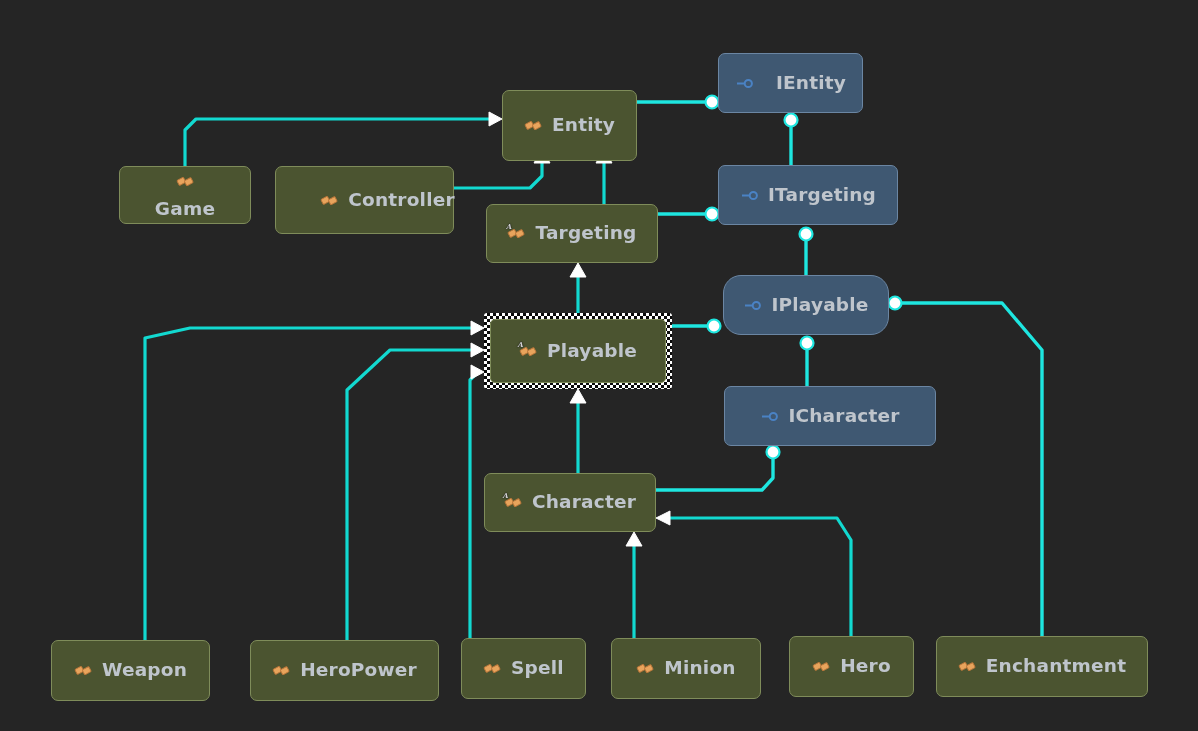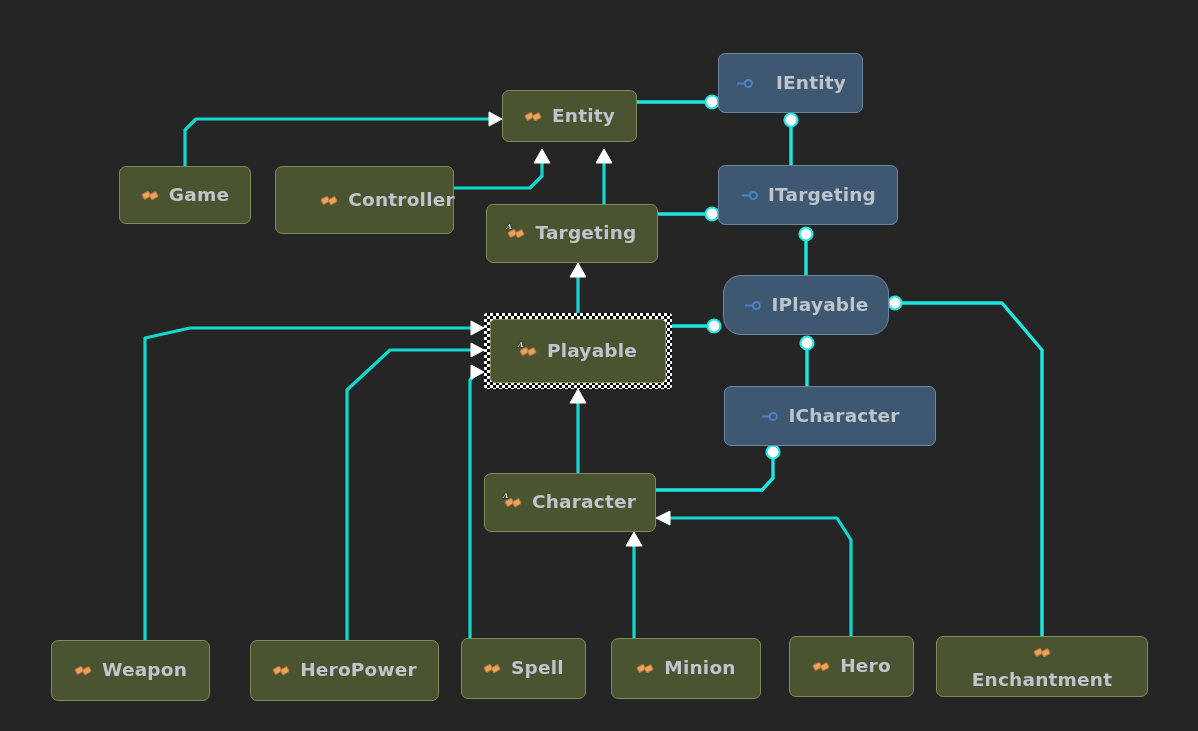--- a/index.html
+++ b/index.html
@@ -180,21 +180,21 @@
       <path class="eb" d="M656,490 L762,490 L773,478 L773,459"></path>
       <circle class="dot" cx="773" cy="452" r="6.5"></circle>
     </g>
 
     <g>
       <path class="eb" d="M1042,636 L1042,350 L1002,303 L902,303"></path>
       <circle class="dot" cx="895" cy="303" r="6.5"></circle>
     </g>
   </svg>
 
-  <div class="node cls" style="left:119px; top:166px; width:132px; height:58px;">
+  <div class="node cls" style="left:119px; top:166px; width:132px; height:58px;flex-direction:column;">
     <span class="icon">
       <svg viewBox="0 0 19 19">
         <g transform="rotate(-28 9.5 9.5)">
           <rect x="2.2" y="4.6" width="7.4" height="5.6" rx="1.1" fill="#e8a45c" stroke="#b9763a" stroke-width="0.9"></rect>
           <rect x="8.6" y="8.4" width="7.4" height="5.6" rx="1.1" fill="#e8a45c" stroke="#b9763a" stroke-width="0.9"></rect>
         </g>
       </svg>
     </span>
     <span class="label">Game</span>
   </div>
@@ -204,21 +204,21 @@
       <svg viewBox="0 0 19 19">
         <g transform="rotate(-28 9.5 9.5)">
           <rect x="2.2" y="4.6" width="7.4" height="5.6" rx="1.1" fill="#e8a45c" stroke="#b9763a" stroke-width="0.9"></rect>
           <rect x="8.6" y="8.4" width="7.4" height="5.6" rx="1.1" fill="#e8a45c" stroke="#b9763a" stroke-width="0.9"></rect>
         </g>
       </svg>
     </span>
     <span class="label">Controller</span>
   </div>
 
-  <div class="node cls" style="left:502px; top:90px; width:135px; height:52px;">
+  <div class="node cls" style="left:502px; top:90px; width:135px; height:71px;">
     <span class="icon">
       <svg viewBox="0 0 19 19">
         <g transform="rotate(-28 9.5 9.5)">
           <rect x="2.2" y="4.6" width="7.4" height="5.6" rx="1.1" fill="#e8a45c" stroke="#b9763a" stroke-width="0.9"></rect>
           <rect x="8.6" y="8.4" width="7.4" height="5.6" rx="1.1" fill="#e8a45c" stroke="#b9763a" stroke-width="0.9"></rect>
         </g>
       </svg>
     </span>
     <span class="label">Entity</span>
   </div>
@@ -317,21 +317,21 @@
       <svg viewBox="0 0 19 19">
         <g transform="rotate(-28 9.5 9.5)">
           <rect x="2.2" y="4.6" width="7.4" height="5.6" rx="1.1" fill="#e8a45c" stroke="#b9763a" stroke-width="0.9"></rect>
           <rect x="8.6" y="8.4" width="7.4" height="5.6" rx="1.1" fill="#e8a45c" stroke="#b9763a" stroke-width="0.9"></rect>
         </g>
       </svg>
     </span>
     <span class="label">Hero</span>
   </div>
 
-  <div class="node cls" style="left:936px; top:636px; width:212px; height:61px;flex-direction:column;">
+  <div class="node cls" style="left:936px; top:636px; width:212px; height:61px;">
     <span class="icon">
       <svg viewBox="0 0 19 19">
         <g transform="rotate(-28 9.5 9.5)">
           <rect x="2.2" y="4.6" width="7.4" height="5.6" rx="1.1" fill="#e8a45c" stroke="#b9763a" stroke-width="0.9"></rect>
           <rect x="8.6" y="8.4" width="7.4" height="5.6" rx="1.1" fill="#e8a45c" stroke="#b9763a" stroke-width="0.9"></rect>
         </g>
       </svg>
     </span>
     <span class="label">Enchantment</span>
   </div>

